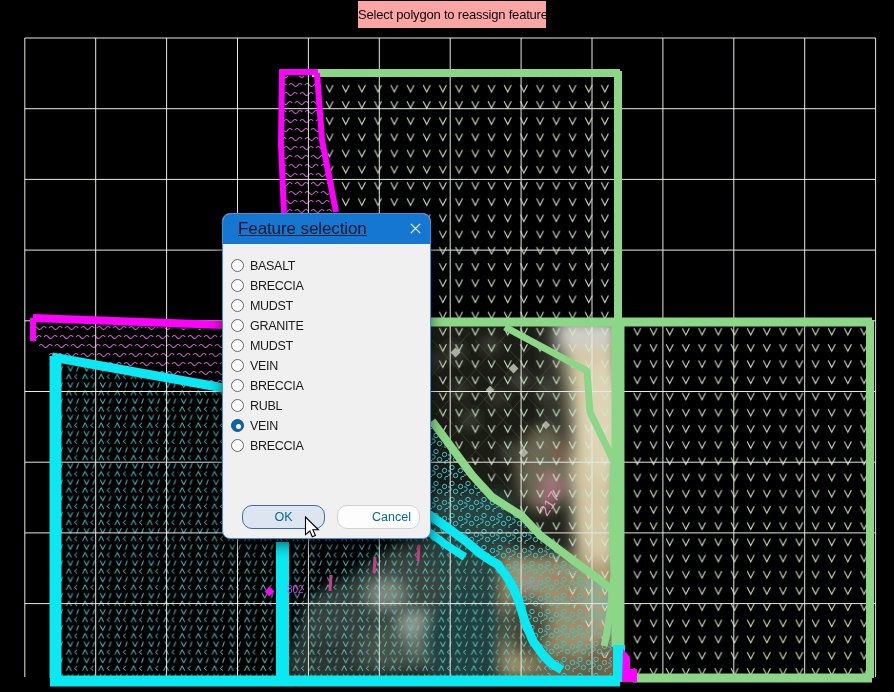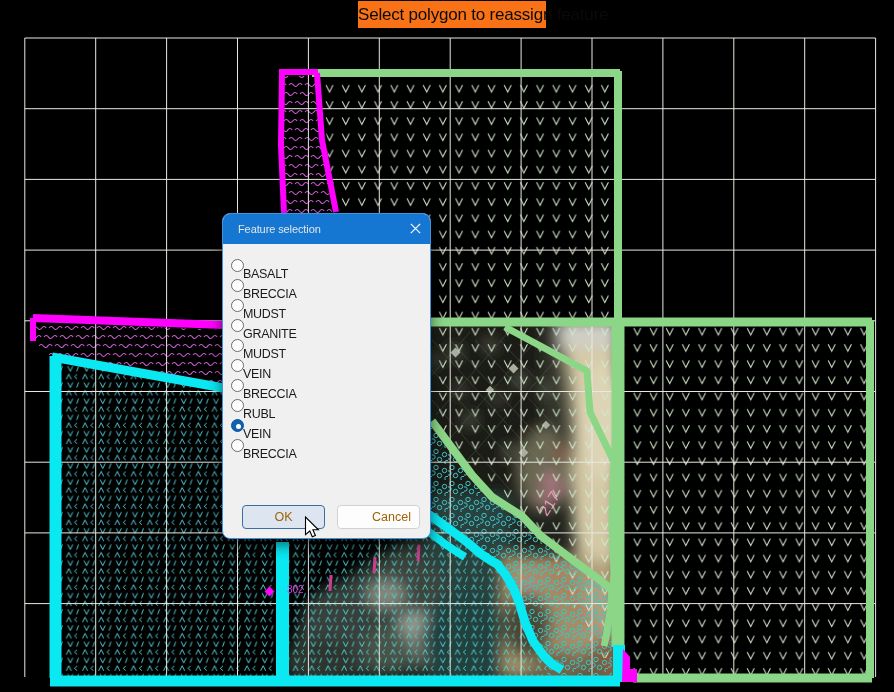--- a/index.html
+++ b/index.html
@@ -1,33 +1,33 @@
 <!DOCTYPE html>
 <html><head>
 <meta charset="utf-8">
 <style>
   html,body{margin:0;padding:0;background:#000;width:894px;height:692px;overflow:hidden;}
   *{box-sizing:border-box;}
   #stage{position:absolute;left:0;top:0;width:894px;height:692px;font-family:"Liberation Sans",sans-serif;}
   #scene{position:absolute;left:0;top:0;}
-  #tooltip{position:absolute;left:358px;top:1px;width:188px;height:27px;background:#f97316;
-    color:#0a0a0a;font-size:17px;line-height:27px;text-align:center;white-space:nowrap;letter-spacing:-0.2px;}
+  #tooltip{position:absolute;left:358px;top:1px;width:188px;height:27px;background:#fca5a5;
+    color:#0a0a0a;font-size:13px;line-height:27px;text-align:center;white-space:nowrap;letter-spacing:-0.2px;}
   #dlg{position:absolute;left:222px;top:213px;width:209px;height:326px;background:#f0f0f0;
     border:1px solid #3f93d8;border-radius:8px;overflow:hidden;box-shadow:0 6px 14px rgba(0,0,0,0.55);}
-  #tbar{position:absolute;left:0;top:0;right:0;height:30px;background:#1577d2;color:#e5e5e5;
-    font-size:11px;letter-spacing:-0.1px;line-height:30px;padding-left:15px;}
+  #tbar{position:absolute;left:0;top:0;right:0;height:30px;background:#1577d2;color:#0f172a;
+    font-size:17px;letter-spacing:-0.1px;line-height:30px;padding-left:15px;text-decoration:underline;}
   #xbtn{position:absolute;right:9px;top:9px;width:11px;height:11px;}
   .row{position:absolute;left:8px;height:20px;font-size:12.5px;letter-spacing:-0.3px;color:#1a1a1a;}
   .rad{position:absolute;left:0;top:3px;width:13px;height:13px;border-radius:50%;
     background:#fefefe;border:1px solid #6b6b6b;}
   .radon{position:absolute;left:0;top:3px;width:13px;height:13px;border-radius:50%;
     background:#0f62ad;border:1px solid #0a57a0;}
   .radon:after{content:"";position:absolute;left:4px;top:4px;width:5px;height:5px;border-radius:50%;background:#fff;}
-  .lbl{position:absolute;left:12px;top:0;line-height:20px;margin-top:8px;}
-  .btn{position:absolute;top:291px;height:24px;font-size:12.5px;text-align:center;line-height:22px;border-radius:4px;color:#a16207;}
+  .lbl{position:absolute;left:19px;top:0;line-height:20px;}
+  .btn{position:absolute;top:291px;height:24px;font-size:12.5px;text-align:center;line-height:22px;border-radius:10px;color:#0369a1;}
   #okb{left:19px;width:83px;background:#dce5f0;border:1px solid #3e6da3;}
   #cnb{left:114px;width:83px;background:#fdfdfd;border:1px solid #d2d2d2;padding-left:26px;}
   #cursor{position:absolute;left:304px;top:516px;}
 </style>
 </head>
 <body>
 <div id="stage">
 <svg id="scene" width="894" height="692">
 <defs>
   <pattern id="patV" width="16.2" height="16.2" patternUnits="userSpaceOnUse">

